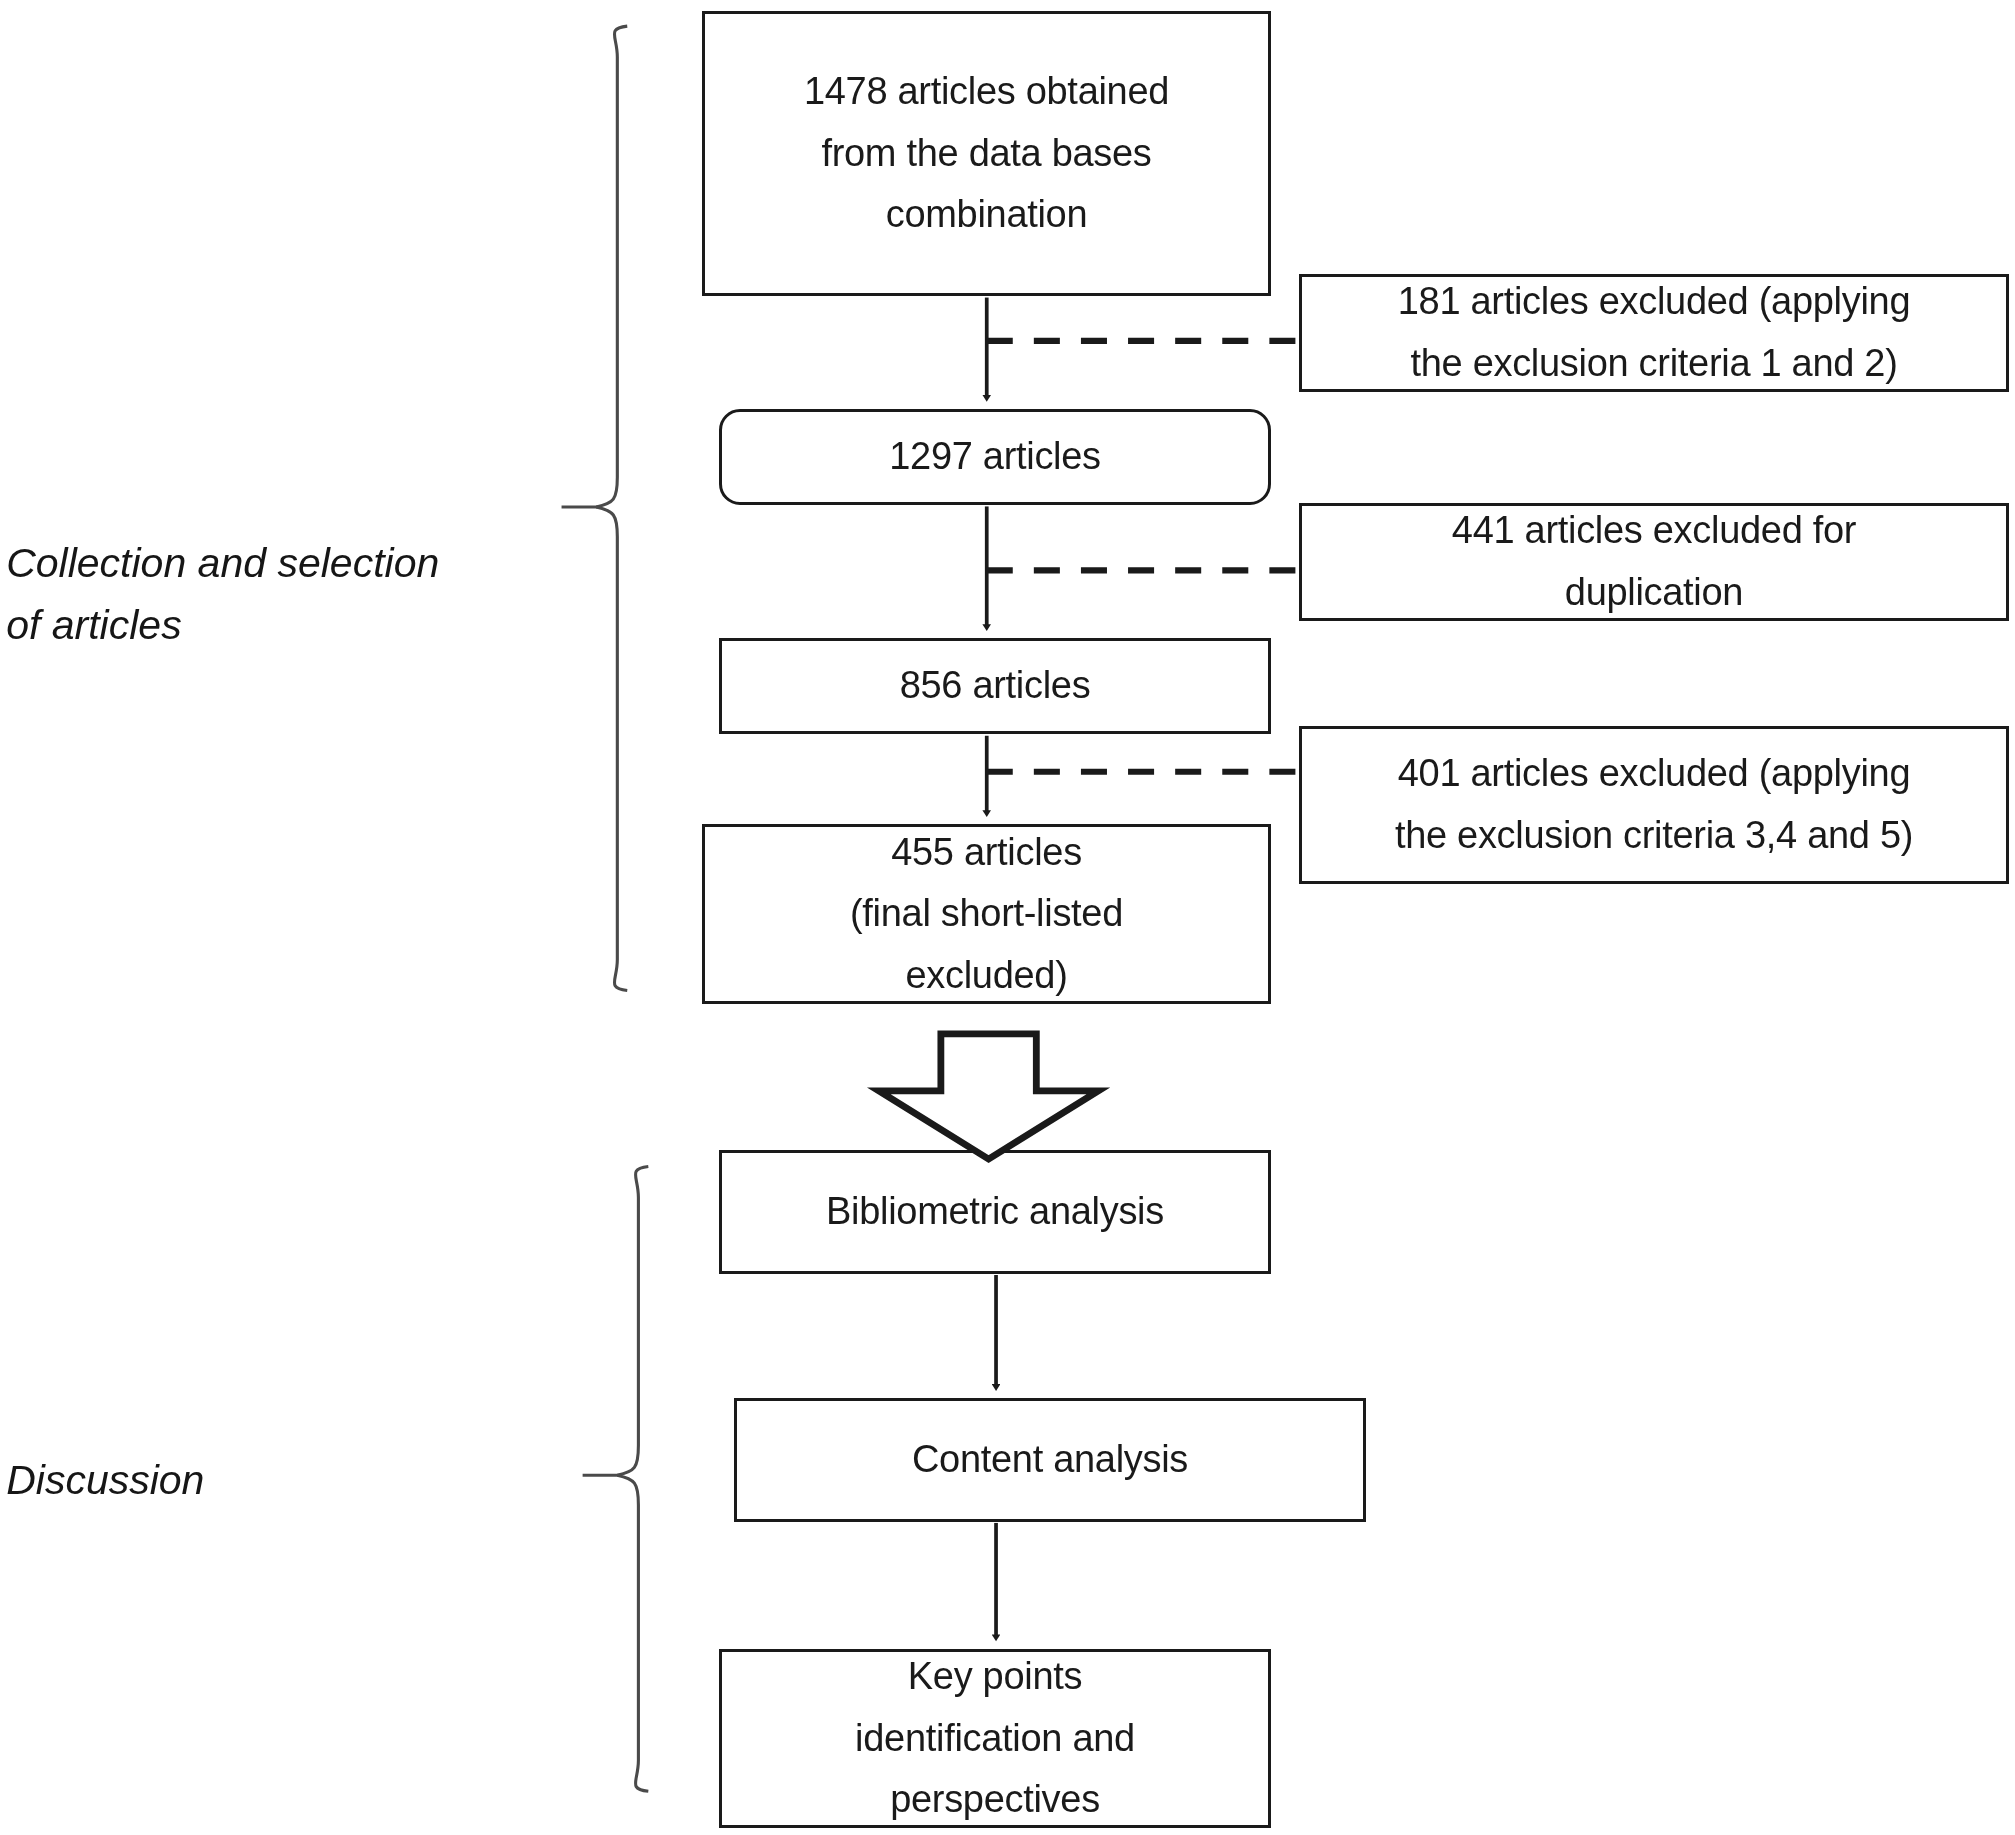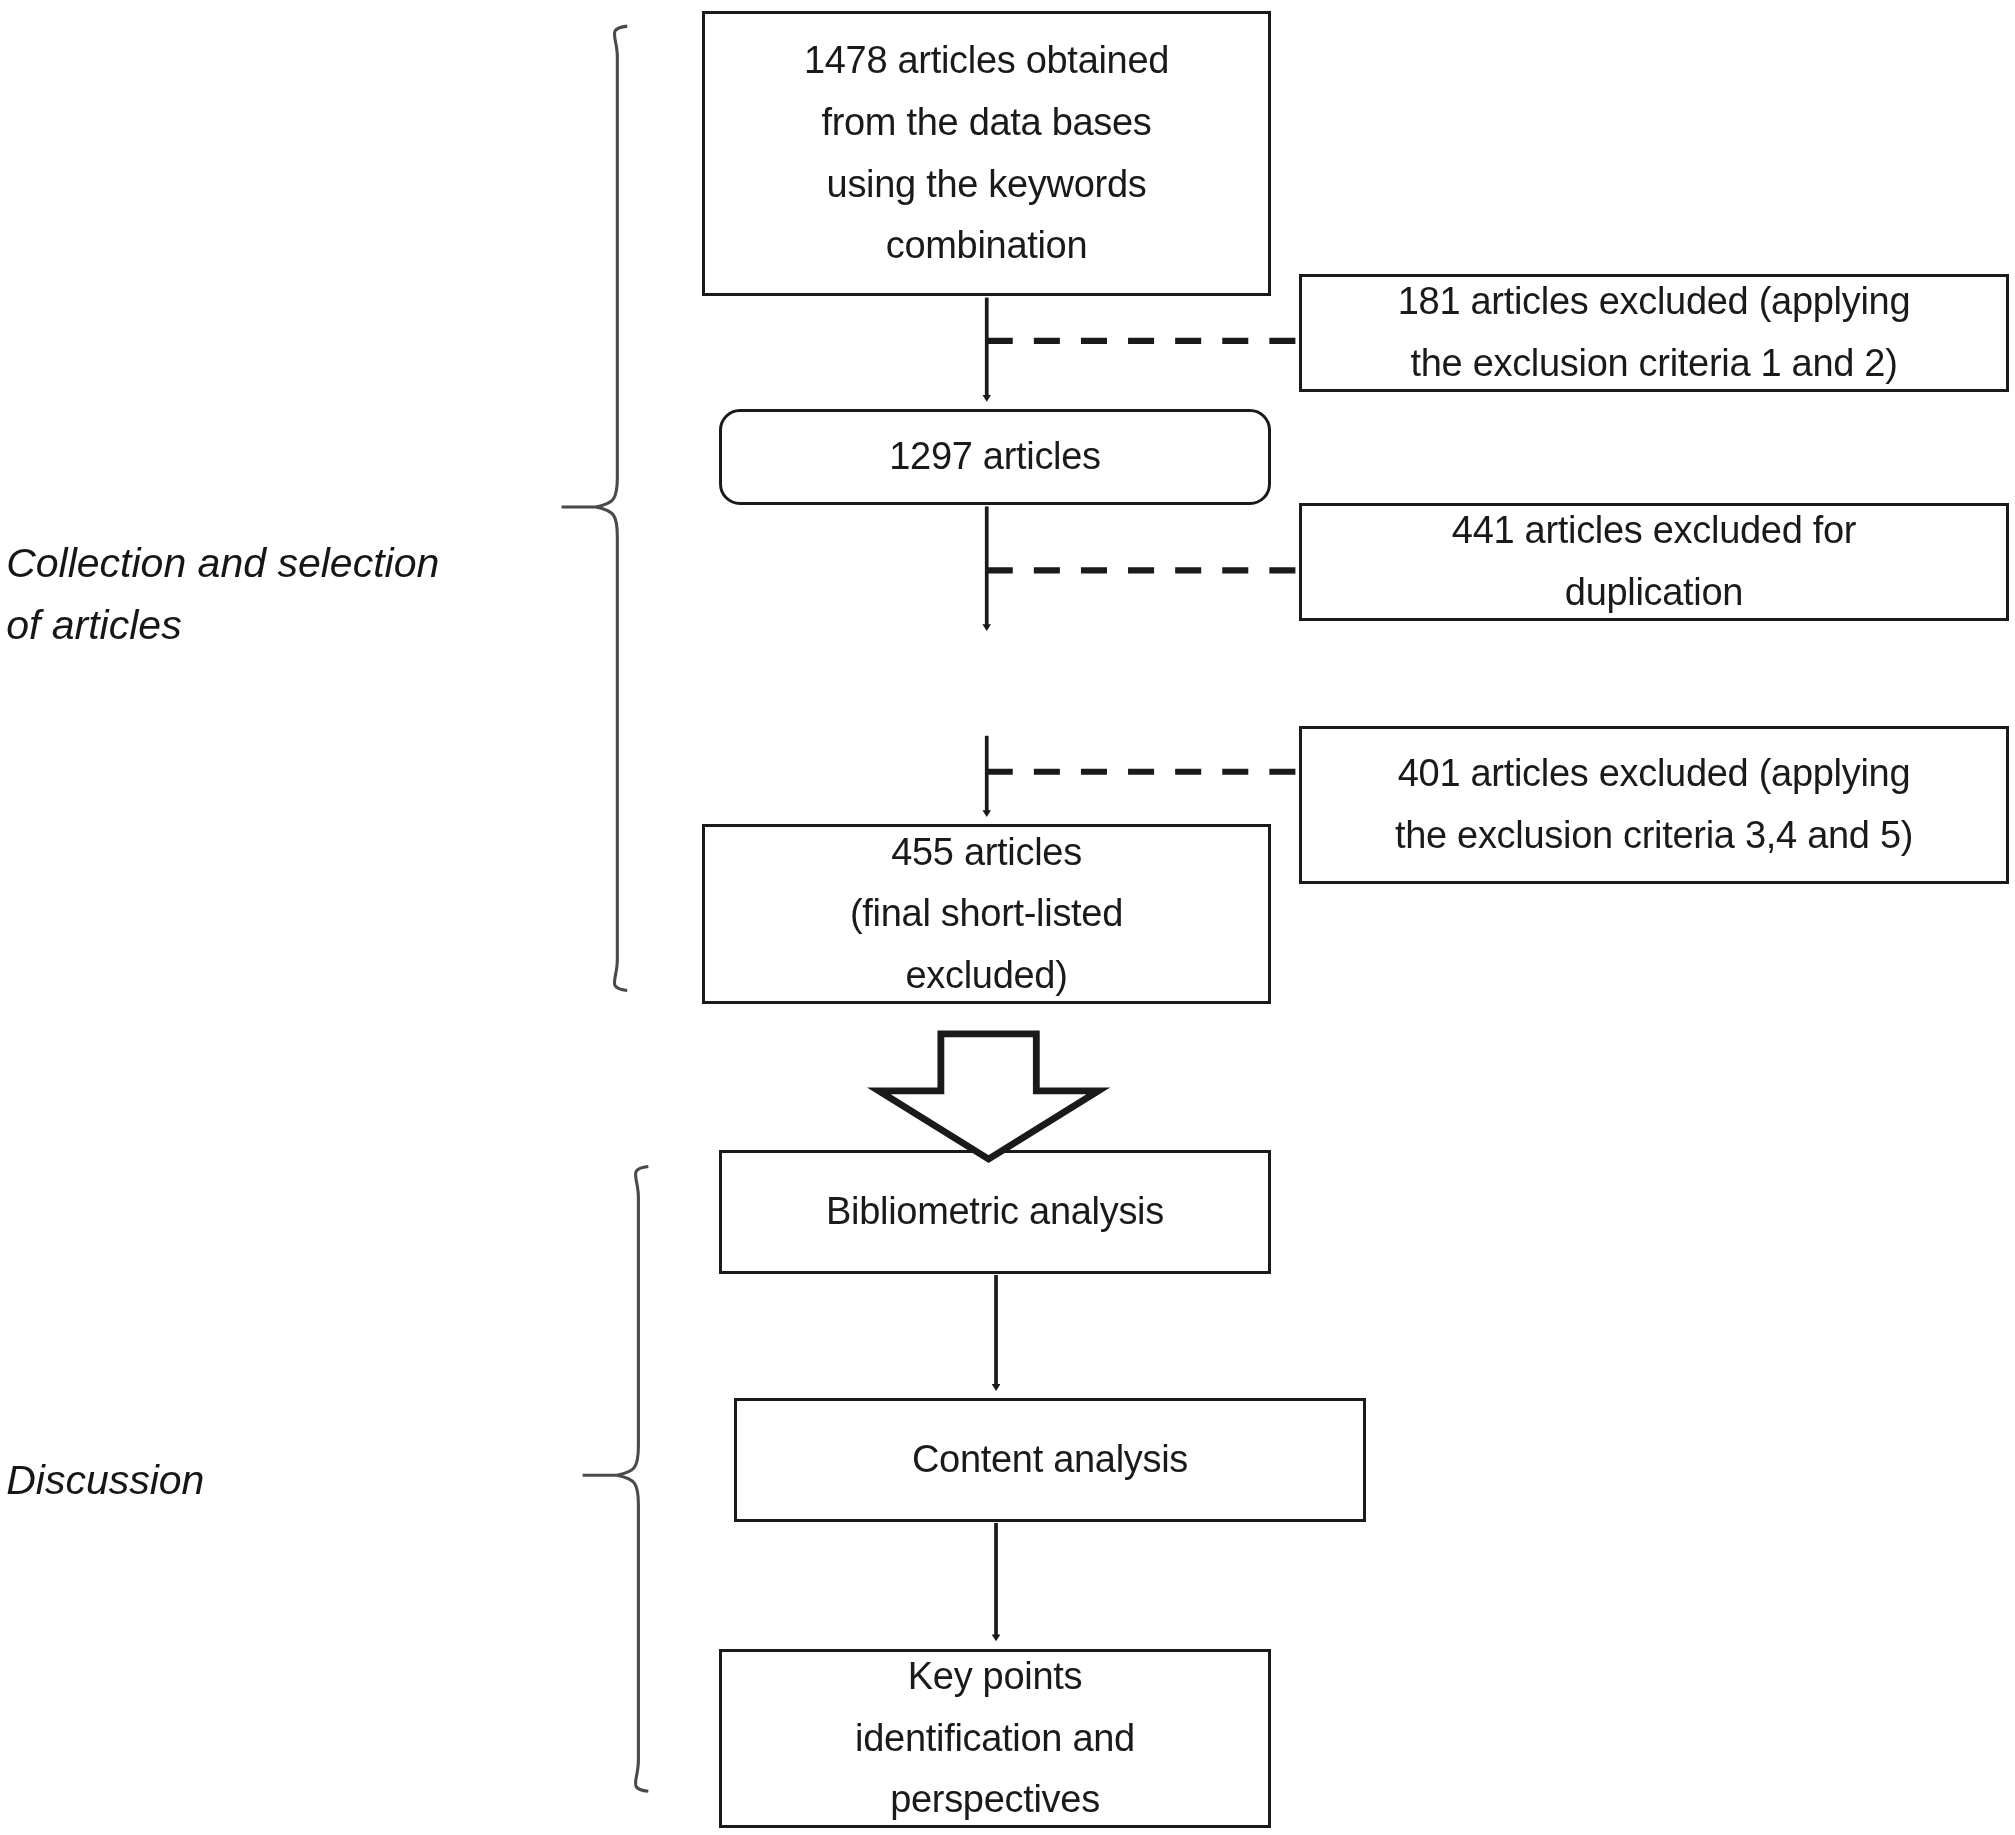--- a/index.html
+++ b/index.html
@@ -63,28 +63,30 @@
     <span class="ln">of articles</span>
   </div>
 
   <div class="side-label" style="left:6.2px; top:1450px; width:564px;">
     <span class="ln">Discussion</span>
   </div>
 
   <div class="node" style="left:702px; top:11px; width:569px; height:285px;">
     <span class="ln">1478 articles obtained</span>
     <span class="ln">from the data bases</span>
-    <span class="ln">using the keywords</span>
     <span class="ln">combination</span>
   </div>
 
   <div class="node" style="left:719px; top:409px; width:552px; height:96px;border-radius:21px;">
     <span class="ln">1297 articles</span>
   </div>
 
+  <div class="node" style="left:719px; top:638px; width:552px; height:96px;">
+    <span class="ln">856 articles</span>
+  </div>
 
   <div class="node" style="left:702px; top:824px; width:569px; height:180px;">
     <span class="ln">455 articles</span>
     <span class="gap"></span>
     <span class="ln">(final short-listed</span>
     <span class="ln">excluded)</span>
   </div>
 
   <div class="node" style="left:719px; top:1150px; width:552px; height:124px;">
     <span class="ln">Bibliometric analysis</span>

